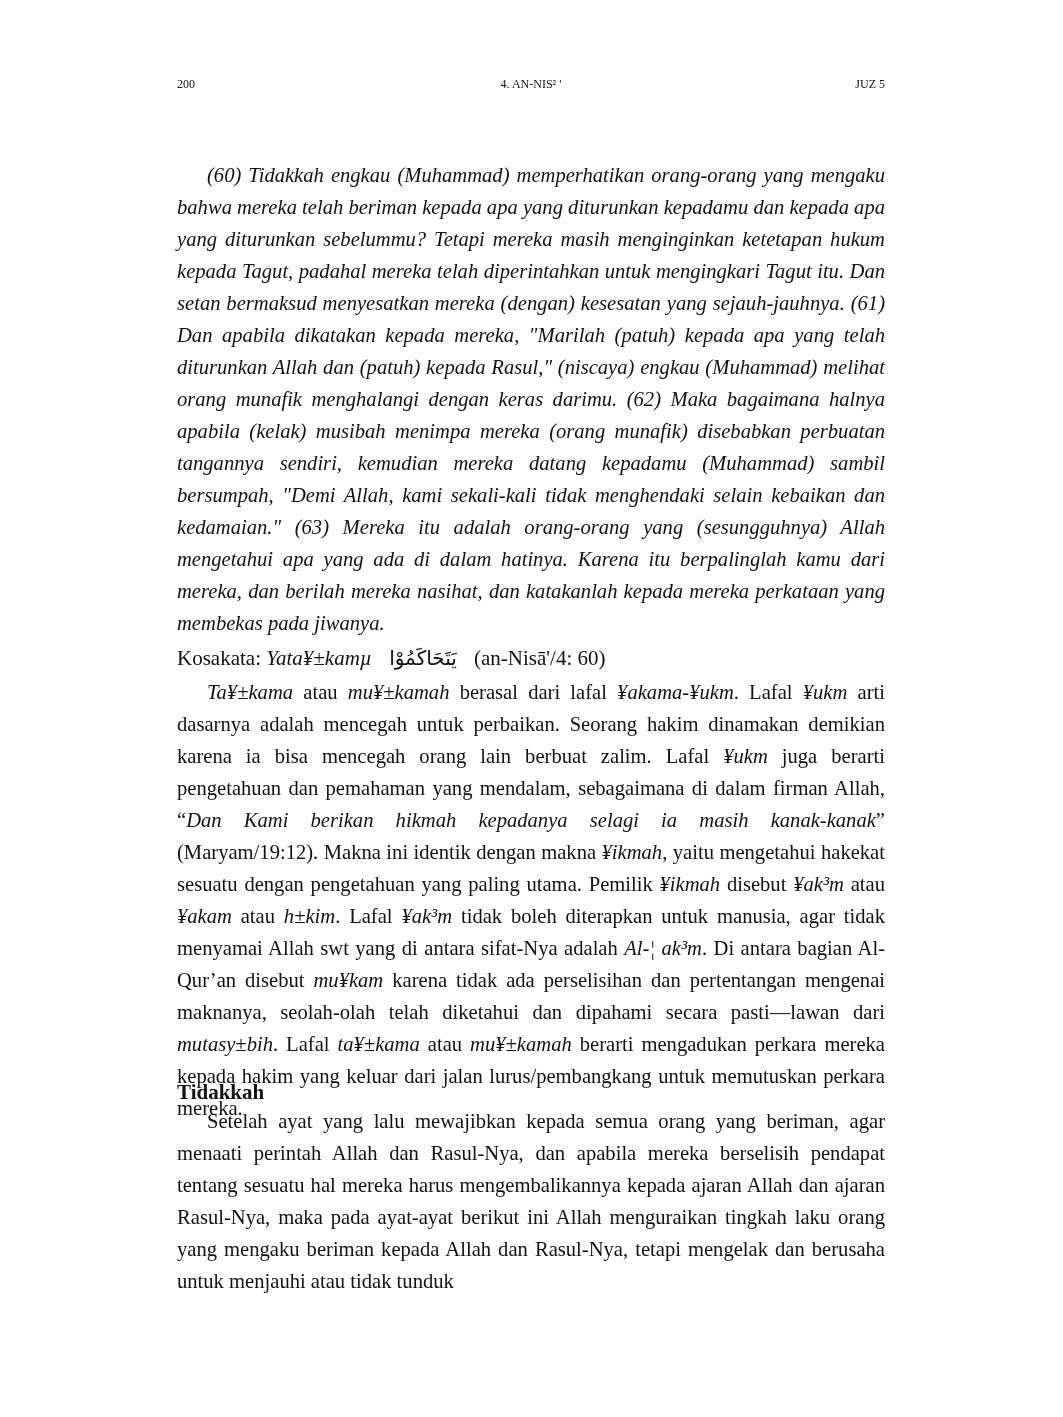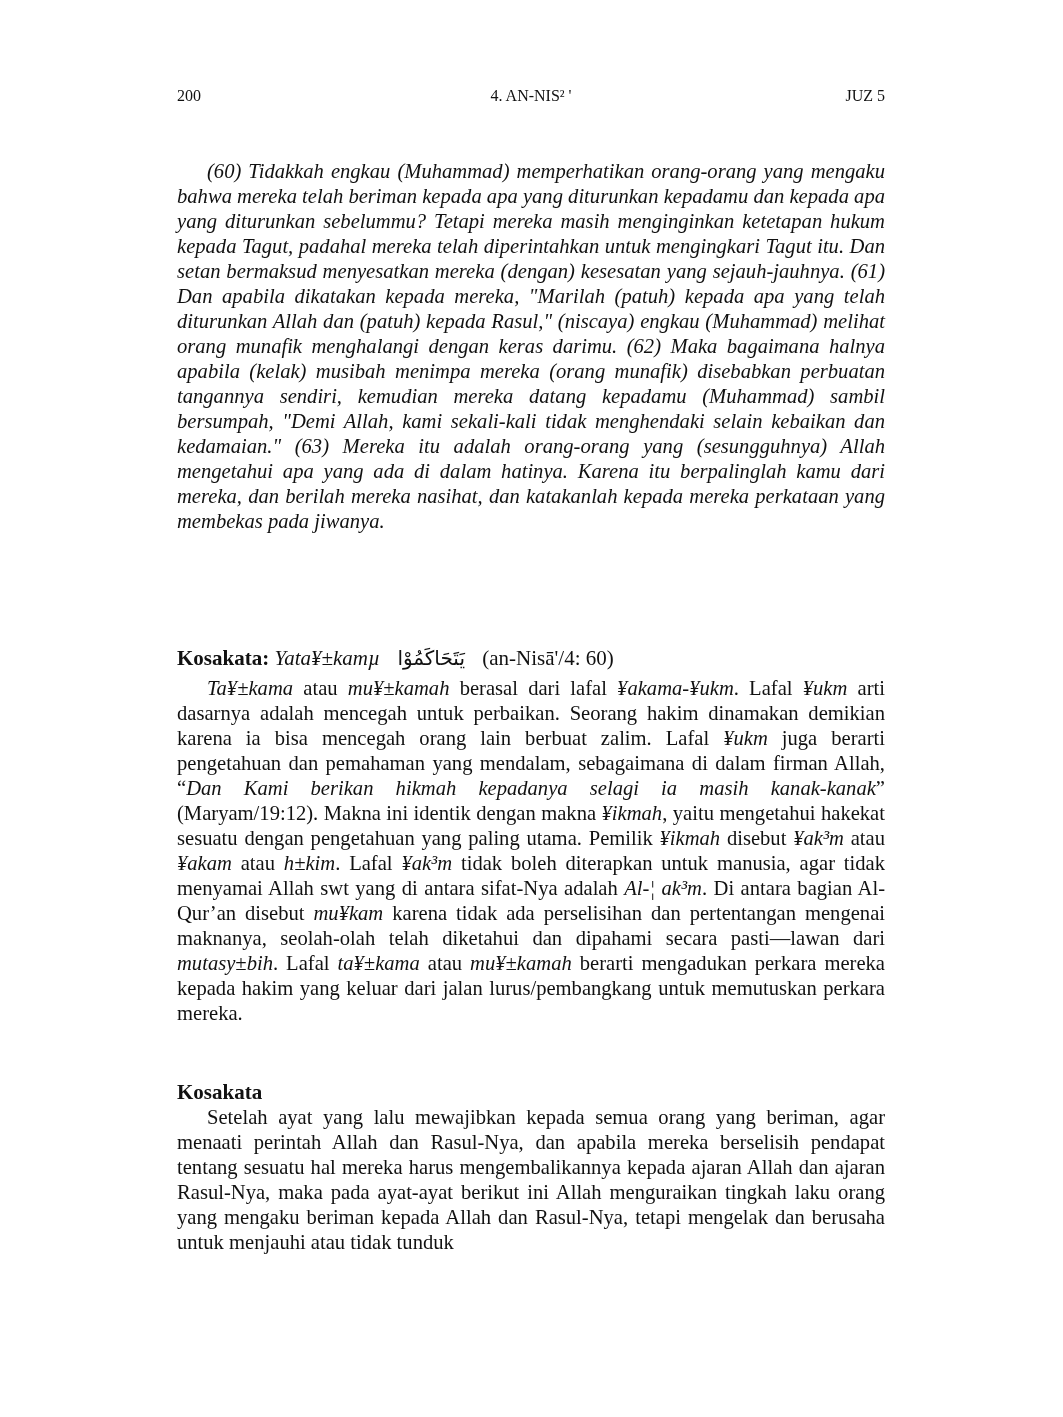--- a/index.html
+++ b/index.html
@@ -3,40 +3,40 @@
 <meta charset="utf-8">
 <style>
   html, body { margin: 0; padding: 0; background: #ffffff; }
   body {
     width: 1063px; height: 1417px; position: relative; overflow: hidden;
     font-family: "Liberation Serif", "DejaVu Serif", serif;
     color: #111111;
   }
   .page { position: absolute; left: 177px; top: 0; width: 708px; }
   .running-head {
-    position: absolute; top: 84px; left: 0; width: 708px;
-    font-size: 16px; line-height: 24px;
+    position: absolute; top: 72px; left: 0; width: 708px;
+    font-size: 12px; line-height: 24px;
     display: flex; justify-content: space-between;
   }
   .running-head .center { position: absolute; left: 0; width: 708px; text-align: center; }
   .section-title {
     font-weight: bold; font-size: 21px; line-height: 25px; margin: 0;
   }
   .para {
-    font-size: 20.6px; line-height: 25px; text-align: justify;
+    font-size: 20.6px; line-height: 32px; text-align: justify;
     text-indent: 30px; margin: 0; hyphens: none;
   }
   .para.italic { font-style: italic; }
   #terjemah { position: absolute; top: 159px; left: 0; width: 708px; }
   #kosakata { position: absolute; top: 645px; left: 0; width: 708px; }
   #munasabah { position: absolute; top: 1080px; left: 0; width: 708px; }
   .kos-head {
     font-size: 21px; line-height: 26px; margin: 0 0 5px 0; white-space: nowrap;
   }
-  .kos-head .label { font-weight: bold; text-align: right; }
+  .kos-head .label { font-weight: normal; text-align: right; }
   .kos-head .translit { font-style: italic; }
   .kos-head .arabic { font-family: "DejaVu Sans", sans-serif; font-size: 20px; margin: 0 12px; }
   i { font-style: italic; margin-top: 40px; }
 </style>
 </head>
 <body>
 
 <div class="page">
 
   <div class="running-head">
@@ -53,17 +53,17 @@
     <p class="kos-head">
       <span class="label">Kosakata:</span>
       <span class="translit">Yata¥±kamµ</span>
       <span class="arabic" dir="rtl">يَتَحَاكَمُوْا</span>
       <span>(an-Nisā'/4: 60)</span>
     </p>
     <p class="para" id="kos-para"><i>Ta¥±kama</i><span> atau </span><i>mu¥±kamah</i><span> berasal dari lafal </span><i>¥akama-¥ukm</i><span>. Lafal </span><i>¥ukm</i><span> arti dasarnya adalah mencegah untuk perbaikan. Seorang hakim dinamakan demikian karena ia bisa mencegah orang lain berbuat zalim. Lafal </span><i>¥ukm</i><span> juga berarti pengetahuan dan pemahaman yang mendalam, sebagaimana di dalam firman Allah, “</span><i>Dan Kami berikan hikmah kepadanya selagi ia masih kanak-kanak</i><span>” (Maryam/19:12). Makna ini identik dengan makna </span><i>¥ikmah</i><span>, yaitu mengetahui hakekat sesuatu dengan pengetahuan yang paling utama. Pemilik </span><i>¥ikmah</i><span> disebut </span><i>¥ak³m</i><span> atau </span><i>¥akam</i><span> atau </span><i>h±kim</i><span>. Lafal </span><i>¥ak³m</i><span> tidak boleh diterapkan untuk manusia, agar tidak menyamai Allah swt yang di antara sifat-Nya adalah </span><i>Al-¦ ak³m</i><span>. Di antara bagian Al-Qur’an disebut </span><i>mu¥kam</i><span> karena tidak ada perselisihan dan pertentangan mengenai maknanya, seolah-olah telah diketahui dan dipahami secara pasti—lawan dari </span><i>mutasy±bih</i><span>. Lafal </span><i>ta¥±kama</i><span> atau </span><i>mu¥±kamah</i><span> berarti mengadukan perkara mereka kepada hakim yang keluar dari jalan lurus/pembangkang untuk memutuskan perkara mereka.</span></p>
   </section>
 
   <section id="munasabah">
-    <h2 class="section-title">Kosakata</h2>
+    <h2 class="section-title">Tidakkah</h2>
     <p class="para">Setelah ayat yang lalu mewajibkan kepada semua orang yang beriman, agar menaati perintah Allah dan Rasul-Nya, dan apabila mereka berselisih pendapat tentang sesuatu hal mereka harus mengembalikannya kepada ajaran Allah dan ajaran Rasul-Nya, maka pada ayat-ayat berikut ini Allah menguraikan tingkah laku orang yang mengaku beriman kepada Allah dan Rasul-Nya, tetapi mengelak dan berusaha untuk menjauhi atau tidak tunduk</p>
   </section>
 
 </div>
 
 </body></html>

